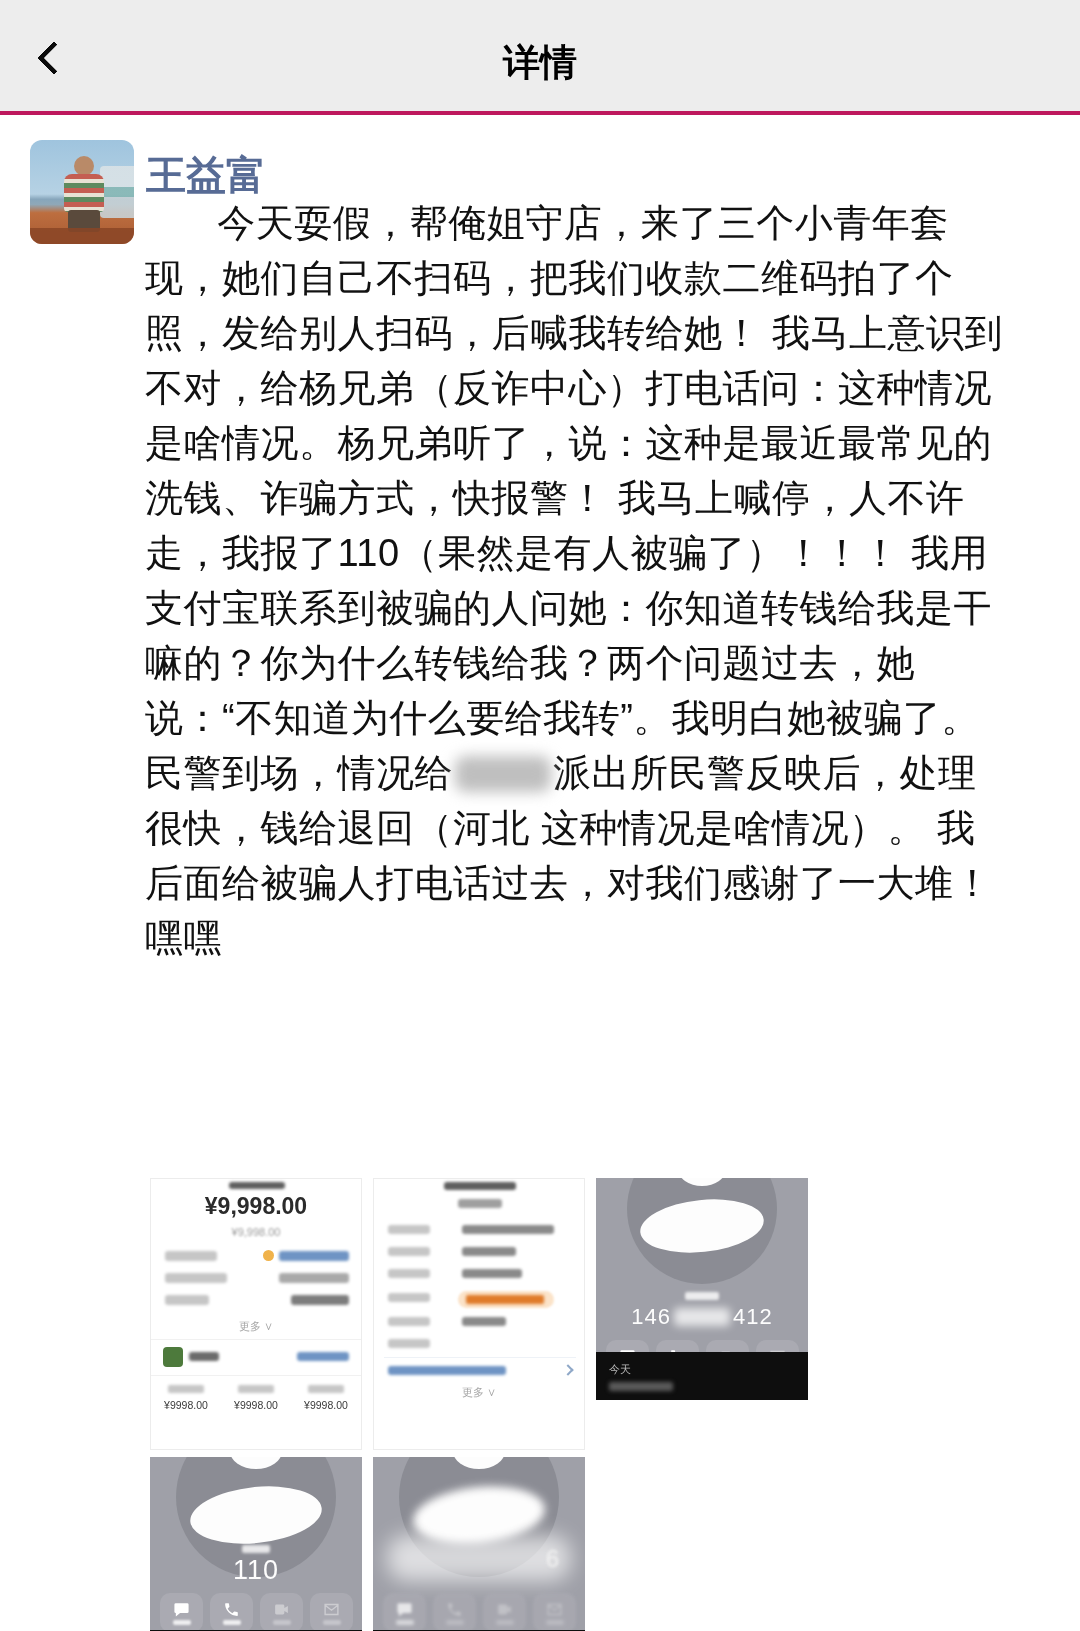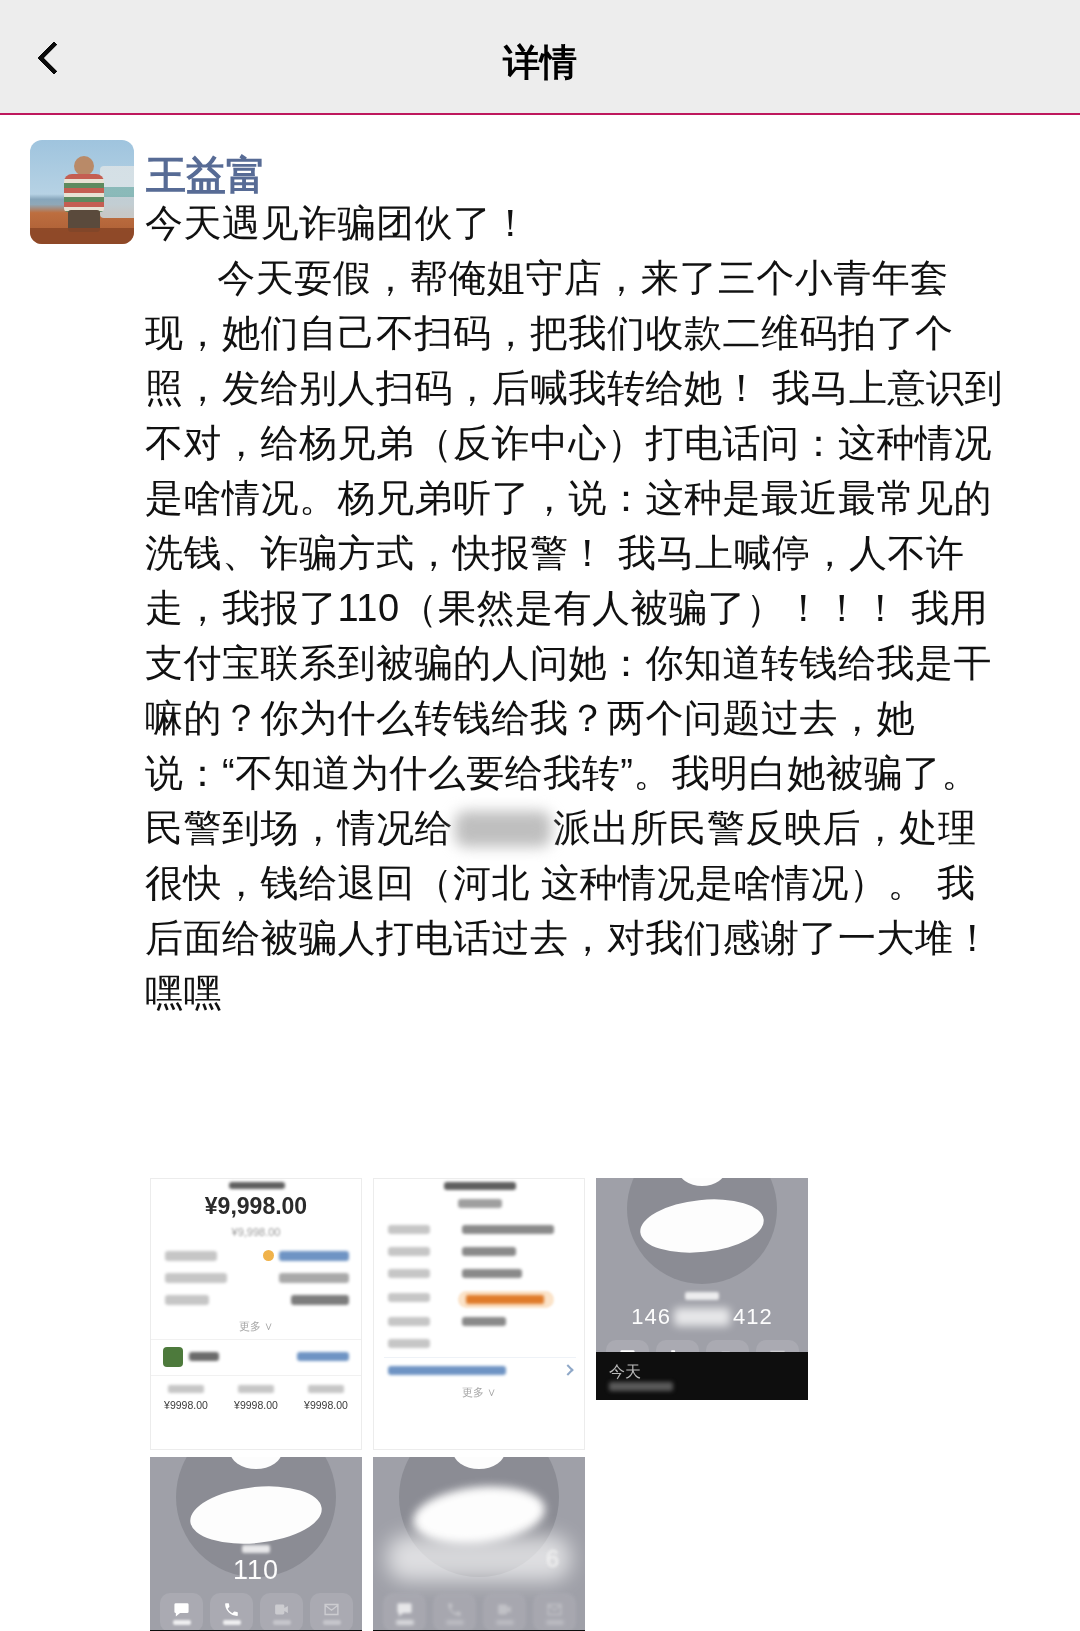--- a/index.html
+++ b/index.html
@@ -1,20 +1,20 @@
 <!DOCTYPE html>
 <html><head>
 <meta charset="utf-8">
 <style>
   html,body{margin:0;padding:0;background:#fff;}
   *{box-sizing:border-box;font-family:"Liberation Sans",sans-serif;}
   .screen{position:relative;width:1080px;height:1631px;background:#fff;overflow:hidden;}
 
   
-  .navbar{position:relative;width:100%;height:115px;background:#ededed;border-bottom:2px solid #be185d;}
+  .navbar{position:relative;width:100%;height:115px;background:#ededed;border-bottom:4px solid #be185d;}
   .back-btn{position:absolute;left:28px;top:34px;width:52px;height:52px;cursor:pointer;}
   .chev-left{position:absolute;left:14px;top:12px;width:24px;height:24px;border-left:5px solid #0a0a0a;border-bottom:5px solid #0a0a0a;transform:rotate(45deg);border-radius:2px;}
   .nav-title{position:absolute;left:0;right:0;top:38px;text-align:center;font-size:37px;font-weight:700;color:#000;}
 
   
   .avatar{position:absolute;left:30px;top:140px;width:104px;height:104px;border-radius:12px;overflow:hidden;background:linear-gradient(180deg,#9fc4de 0%,#b6d2e4 52%,#87a6bb 57%,#8fa8b8 62%,#bd6e3f 70%,#a85a33 100%);}
   .av-ship{position:absolute;right:-6px;top:26px;width:40px;height:52px;background:linear-gradient(180deg,#d9e2e6 0 40%,#86b7b4 40% 60%,#c8d2d6 60% 100%);opacity:.9;border-radius:4px;}
   .av-head{position:absolute;left:44px;top:16px;width:20px;height:20px;border-radius:50%;background:#b98a68;}
   .av-shirt{position:absolute;left:34px;top:34px;width:40px;height:38px;border-radius:8px 8px 4px 4px;background:repeating-linear-gradient(180deg,#c45e52 0 5px,#e7e2d4 5px 9px,#5d8a5f 9px 14px);}
   .av-shorts{position:absolute;left:38px;top:70px;width:32px;height:22px;background:#5a4a3c;border-radius:3px;}
@@ -84,21 +84,21 @@
   .ph-lens{position:absolute;background:#fdfdfd;border-radius:50%;transform:rotate(-6deg);}
   .ph-lab{position:absolute;height:8px;border-radius:2px;background:rgba(255,255,255,.8);filter:blur(1.5px);}
   .ph-num{position:absolute;left:0;right:0;text-align:center;color:#fdfdfd;font-weight:300;letter-spacing:1px;white-space:nowrap;}
   .num-blur{display:inline-block;width:56px;height:18px;margin:0 3px;vertical-align:-2px;border-radius:4px;background:rgba(255,255,255,.75);filter:blur(4px);}
   .ph-btns{position:absolute;left:10px;display:flex;gap:7px;}
   .ph-btn{width:43px;height:39px;border-radius:10px;background:#aaaab2;display:flex;flex-direction:column;align-items:center;justify-content:center;gap:2px;}
   .ph-btn svg{width:17px;height:17px;}
   .ph-btn .tl{width:18px;height:5px;border-radius:2px;background:rgba(255,255,255,.8);filter:blur(1px);}
   .ph-btn.dim svg,.ph-btn.dim .tl{opacity:.4;}
   .ph-black{position:absolute;left:0;right:0;bottom:0;background:#0e0e0e;}
-  .ph-today{position:absolute;left:13px;font-size:16px;color:#b9b9b9;filter:blur(.4px);}
+  .ph-today{position:absolute;left:13px;font-size:11px;color:#b9b9b9;filter:blur(.4px);}
   .ph-foot{position:absolute;left:13px;width:64px;height:9px;border-radius:2px;background:#5a5a5a;filter:blur(2px);}
   .smear{position:absolute;left:14px;top:78px;width:184px;height:46px;border-radius:20px;background:rgba(255,255,255,.65);filter:blur(10px);}
   .blur-digit{position:absolute;right:26px;top:88px;font-size:24px;color:#f2f2f2;filter:blur(1.5px);font-weight:300;}
 </style>
 </head>
 <body>
 
 <div class="screen">
 
   <div class="navbar">
@@ -111,21 +111,20 @@
   <div class="avatar">
     <span class="av-ship"></span>
     <span class="av-head"></span>
     <span class="av-shirt"></span>
     <span class="av-shorts"></span>
     <span class="av-rail"></span>
   </div>
   <div class="author">王益富</div>
 
   <div class="post-text">
-    <p class="p-title">今天遇见诈骗团伙了！</p>
     <p class="p-body"><span>今天耍假，帮俺姐守店，来了三个小青年套现，她们自己不扫码，把我们收款二维码拍了个照，发给别人扫码，后喊我转给她！ 我马上意识到不对，给杨兄弟（反诈中心）打电话问：这种情况是啥情况。杨兄弟听了，说：这种是最近最常见的洗钱、诈骗方式，快报警！ 我马上喊停，人不许走，我报了110（果然是有人被骗了）！！！ 我用支付宝联系到被骗的人问她：你知道转钱给我是干嘛的？你为什么转钱给我？两个问题过去，她说：“不知道为什么要给我转”。我明白她被骗了。民警到场，情况给</span><span class="redact"></span><span>派出所民警反映后，处理很快，钱给退回（河北 这种情况是啥情况）。 我后面给被骗人打电话过去，对我们感谢了一大堆！嘿嘿</span></p>
   </div>
 
   <div class="grid">
 
     <div class="grow">
 
       <div class="thumb white">
         <span class="bar dark bill-dash"></span>
         <div class="bill-amt">¥9,998.00</div>

